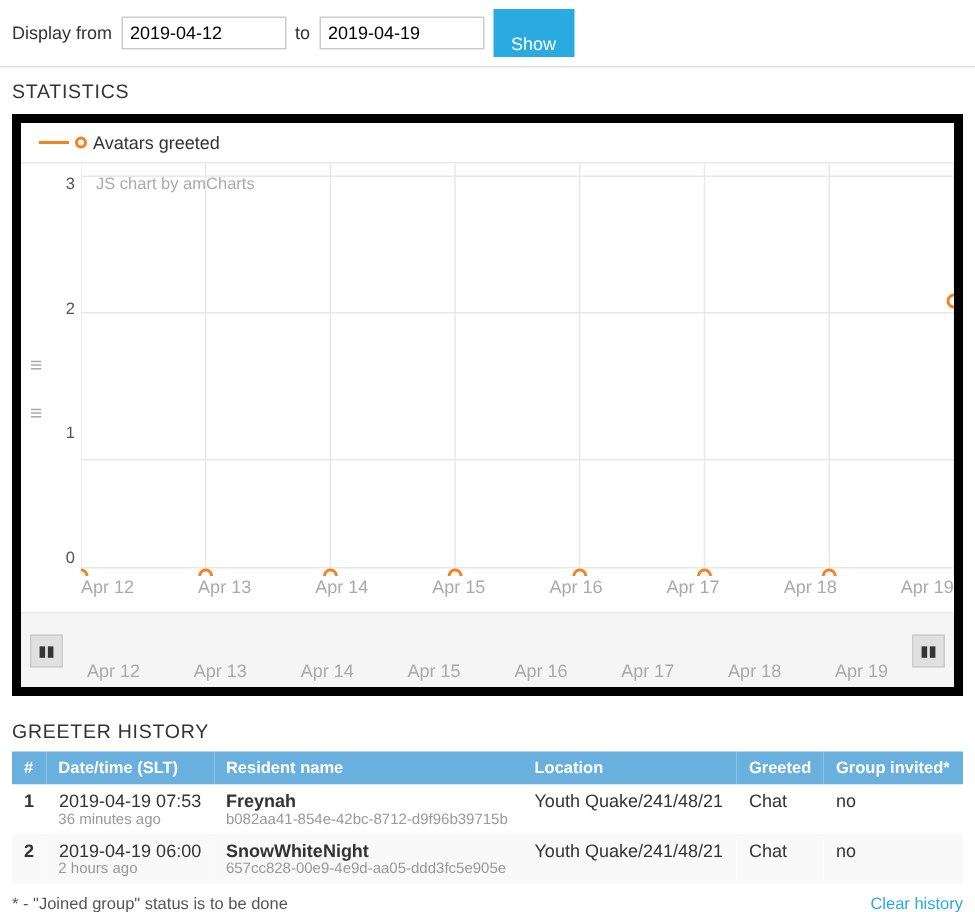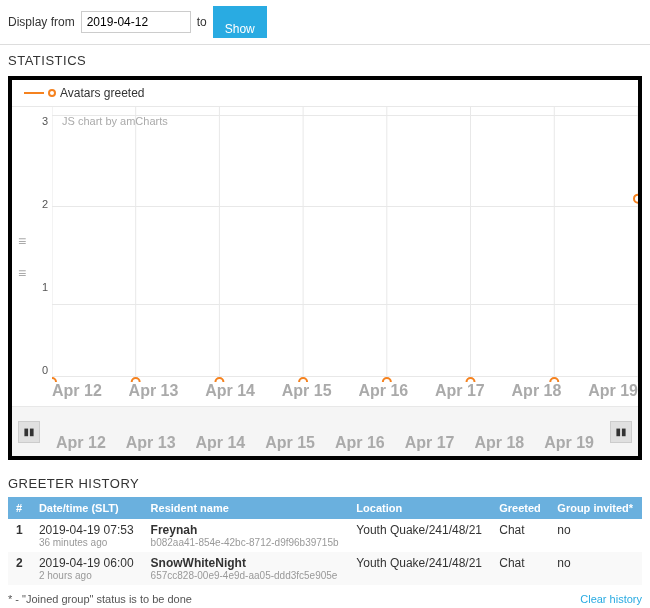--- a/index.html
+++ b/index.html
@@ -17,21 +17,21 @@
       background: #29abe2; color: #fff; border: none; padding: 16px 12px;
       font-size: 12px; cursor: pointer; height: 22px;
     }
 
     .section-title {
       font-size: 13px; font-weight: normal; padding: 8px 8px 4px 8px; letter-spacing: 0.5px;
     }
 
     .chart-container {
       margin: 4px 8px 8px 8px;
-      border: 4px solid #000000;
+      border: 6px solid #000000;
       position: relative;
     }
 
     .chart-legend {
       padding: 6px 12px; display: flex; align-items: center; gap: 6px;
     }
     .legend-line {
       display: flex; align-items: center; gap: 4px;
     }
     .legend-dot {
@@ -53,21 +53,21 @@
     }
 
     .chart-inner {
       flex: 1; position: relative; overflow: hidden;
     }
 
     
     .grid-line {
       position: absolute; left: 0; right: 0; border-top: 1px solid #e8e8e8;
     }
-    .x-label { font-size: 16px; color: #aaa; text-align: center; font-weight: bold; }
+    .x-label { font-size: 12px; color: #aaa; text-align: center; }
 
     .amcharts-credit {
       position: absolute; top: 8px; left: 10px; font-size: 11px; color: #aaa;
     }
 
     
     .scroll-area {
       height: 50px; border-top: 1px solid #e8e8e8; background: #f5f5f5;
       position: relative; display: flex; align-items: center;
     }
@@ -91,37 +91,38 @@
     thead tr { background: #6ab0de; color: #fff; }
     thead th { padding: 5px 8px; text-align: left; font-weight: bold; font-size: 11px; }
     tbody tr:nth-child(odd) { background: #fff; }
     tbody tr:nth-child(even) { background: #f9f9f9; }
     tbody td { padding: 4px 8px; vertical-align: top; }
 
     .row-num { color: #333; font-weight: bold; }
     .resident-main { font-weight: bold; font-size: 12px; color: #333; }
     .resident-id { font-size: 10px; color: #999; }
     .time-ago { font-size: 10px; color: #999; }
-    .datetime { font-size: 12px; }
+    .datetime { font-size: 12px; text-align: center; }
 
     .footer-note {
       padding: 8px 8px 4px 8px; font-size: 11px; color: #555;
       display: flex; justify-content: space-between; align-items: center;
     }
     .clear-history { color: #29abe2; cursor: pointer; font-size: 11px; text-decoration: none; }
 
     .hamburger { font-size: 14px; color: #aaa; cursor: pointer; }
   </style>
 </head>
 <body>
 
 <div class="top-bar">
   <label>Display from</label>
   <input type="text" value="2019-04-12" style="">
   <span>to</span>
+  <input type="text" value="2019-04-19" style="">
   <button class="show-btn">Show</button>
 </div>
 
 <div class="section-title">STATISTICS</div>
 
 <div class="chart-container">
 
   <div class="chart-legend">
     <div class="legend-line">
       <span class="legend-line-svg"></span>

